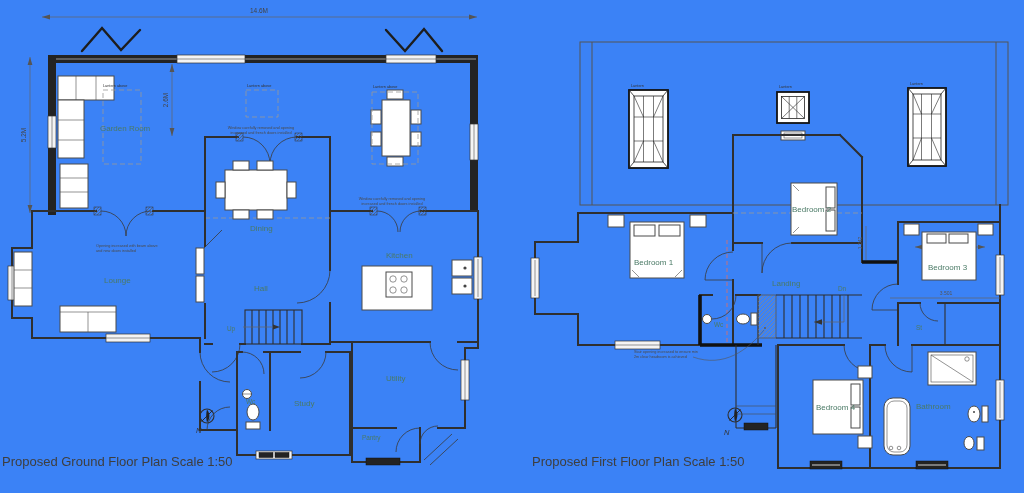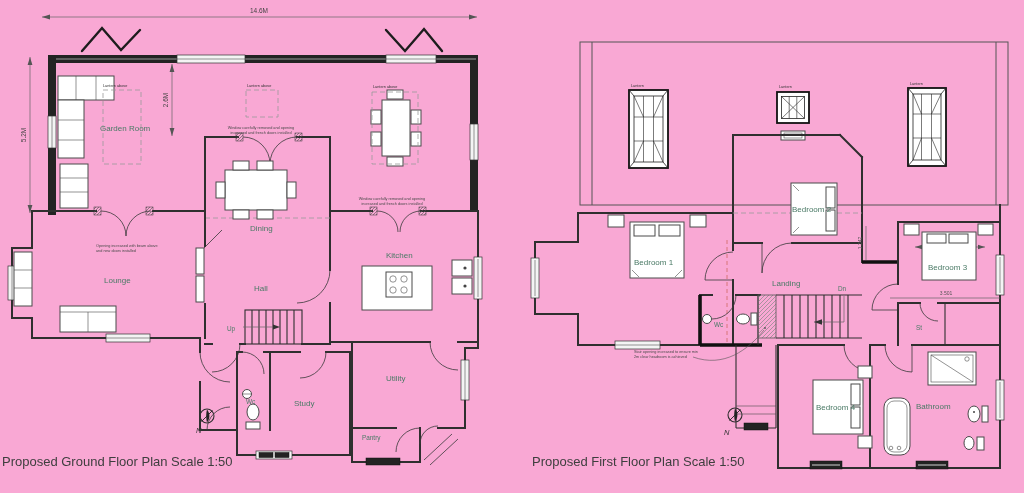--- a/index.html
+++ b/index.html
@@ -1,16 +1,16 @@
 <!DOCTYPE html>
 <html><head>
 <meta charset="utf-8">
 <style>
   html,body{margin:0;padding:0;background:#fff;}
-  #stage{position:relative;width:1024px;height:493px;background:#f9a8d4;overflow:hidden;
+  #stage{position:relative;width:1024px;height:493px;background:#3b82f6;overflow:hidden;
          font-family:"Liberation Sans",sans-serif;}
   svg{position:absolute;left:0;top:0;}
   svg text{font-family:"Liberation Sans",sans-serif;}
   .room-label{font-size:8px;fill:#4a7a66;}
   .room-label-sm{font-size:6.4px;fill:#4a7a66;}
   .plan-title{font-size:13px;fill:#3e3e3e;}
   .dim-text{font-size:6.5px;fill:#444;}
   .dim-text-sm{font-size:5px;fill:#555;}
   .anno-text{font-size:3.8px;fill:#4a4a4a;}
   .lantern-text{font-size:3.8px;fill:#333;}

